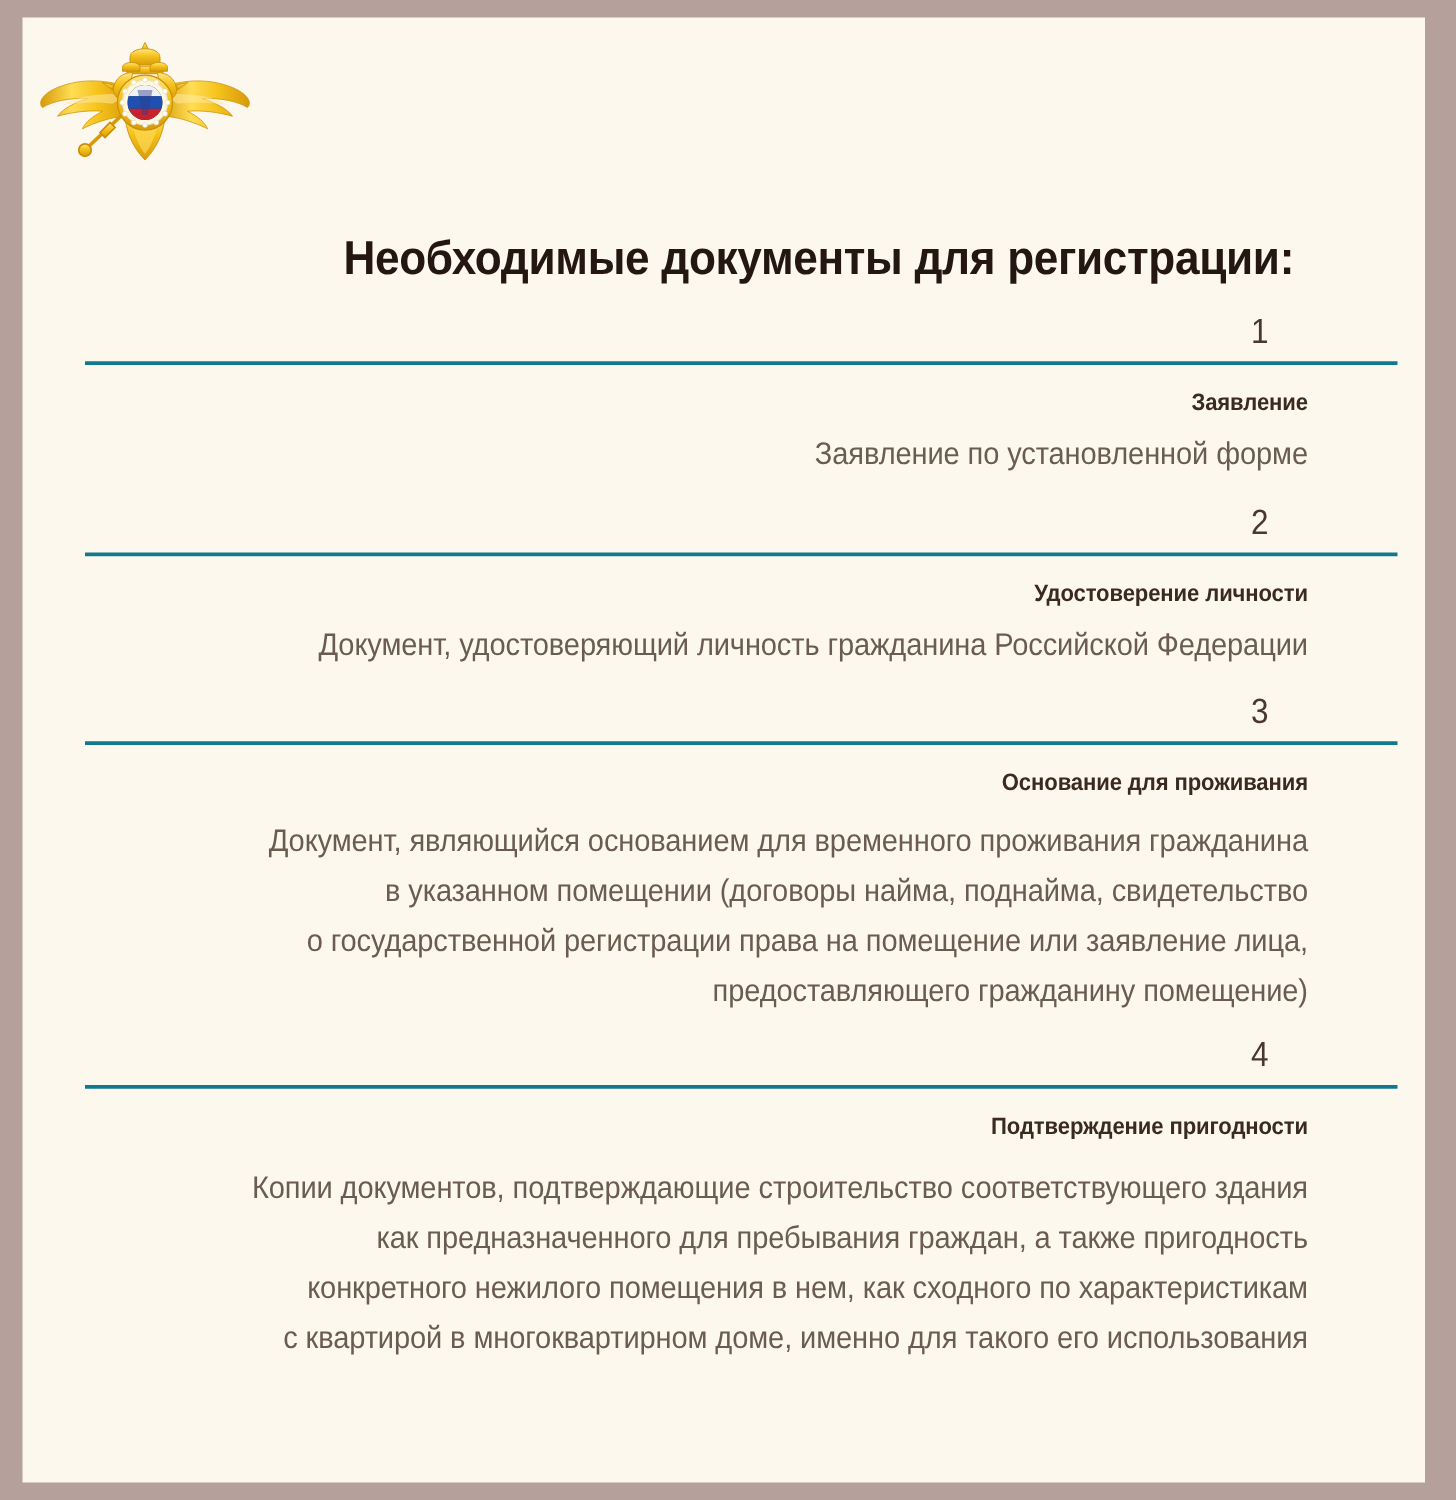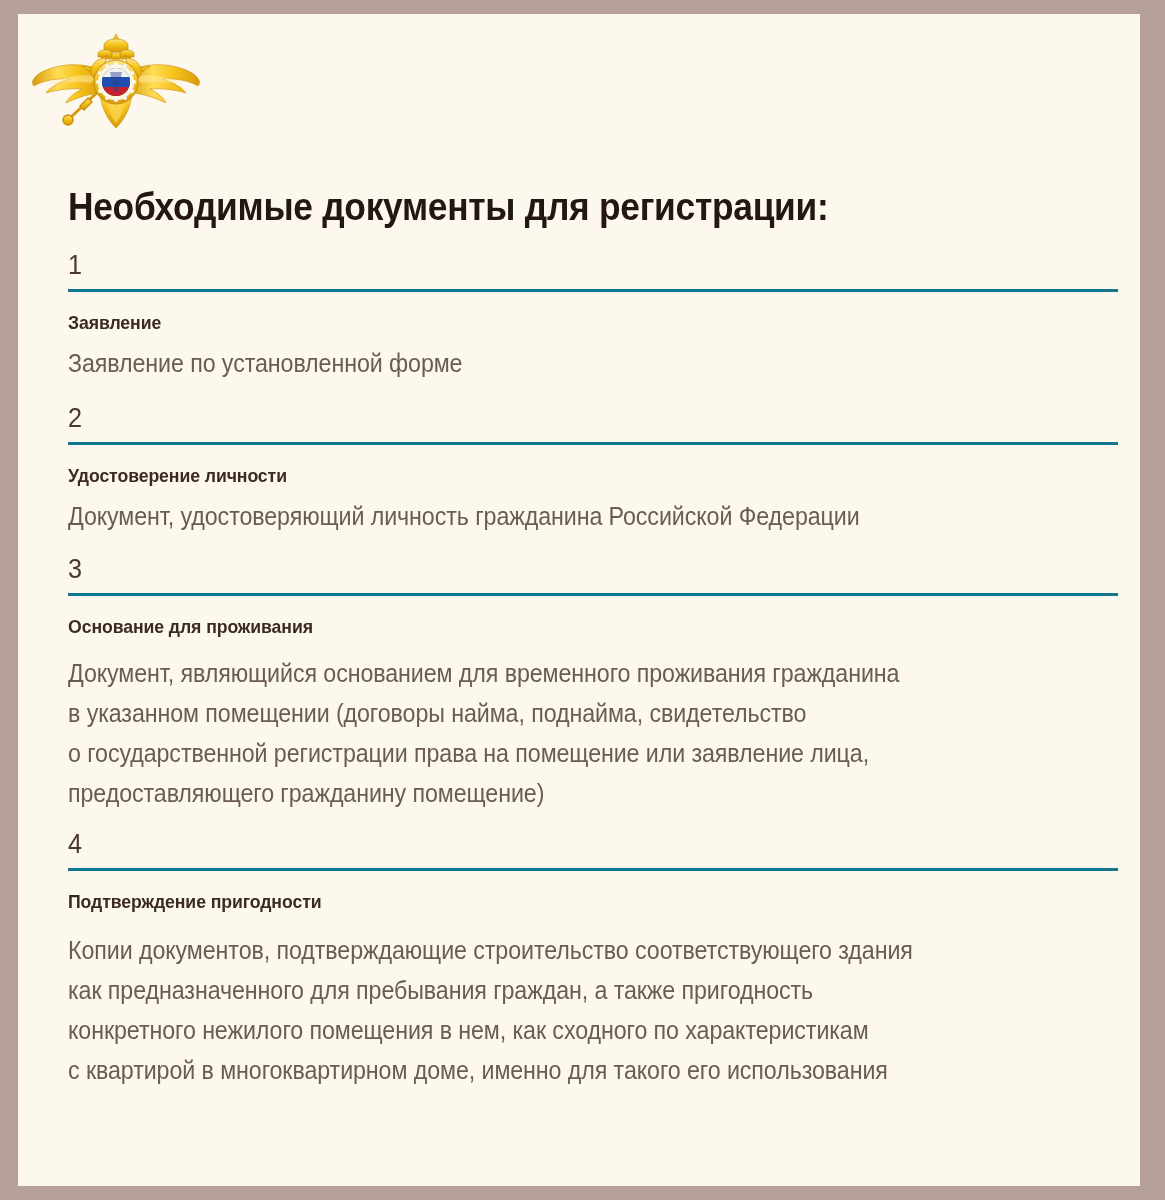--- a/index.html
+++ b/index.html
@@ -15,20 +15,21 @@
     overflow: hidden;
   }
 
   
   #page {
     position: relative;
     width: 1165px;
     height: 1200px;
     background: #b5a09c;
     box-sizing: border-box;
+    text-align: right;
   }
 
   #card {
     position: absolute;
     left: 18px;
     top: 14px;
     width: 1122px;
     height: 1172px;
     background: #fdf8ed;
     box-sizing: border-box;

